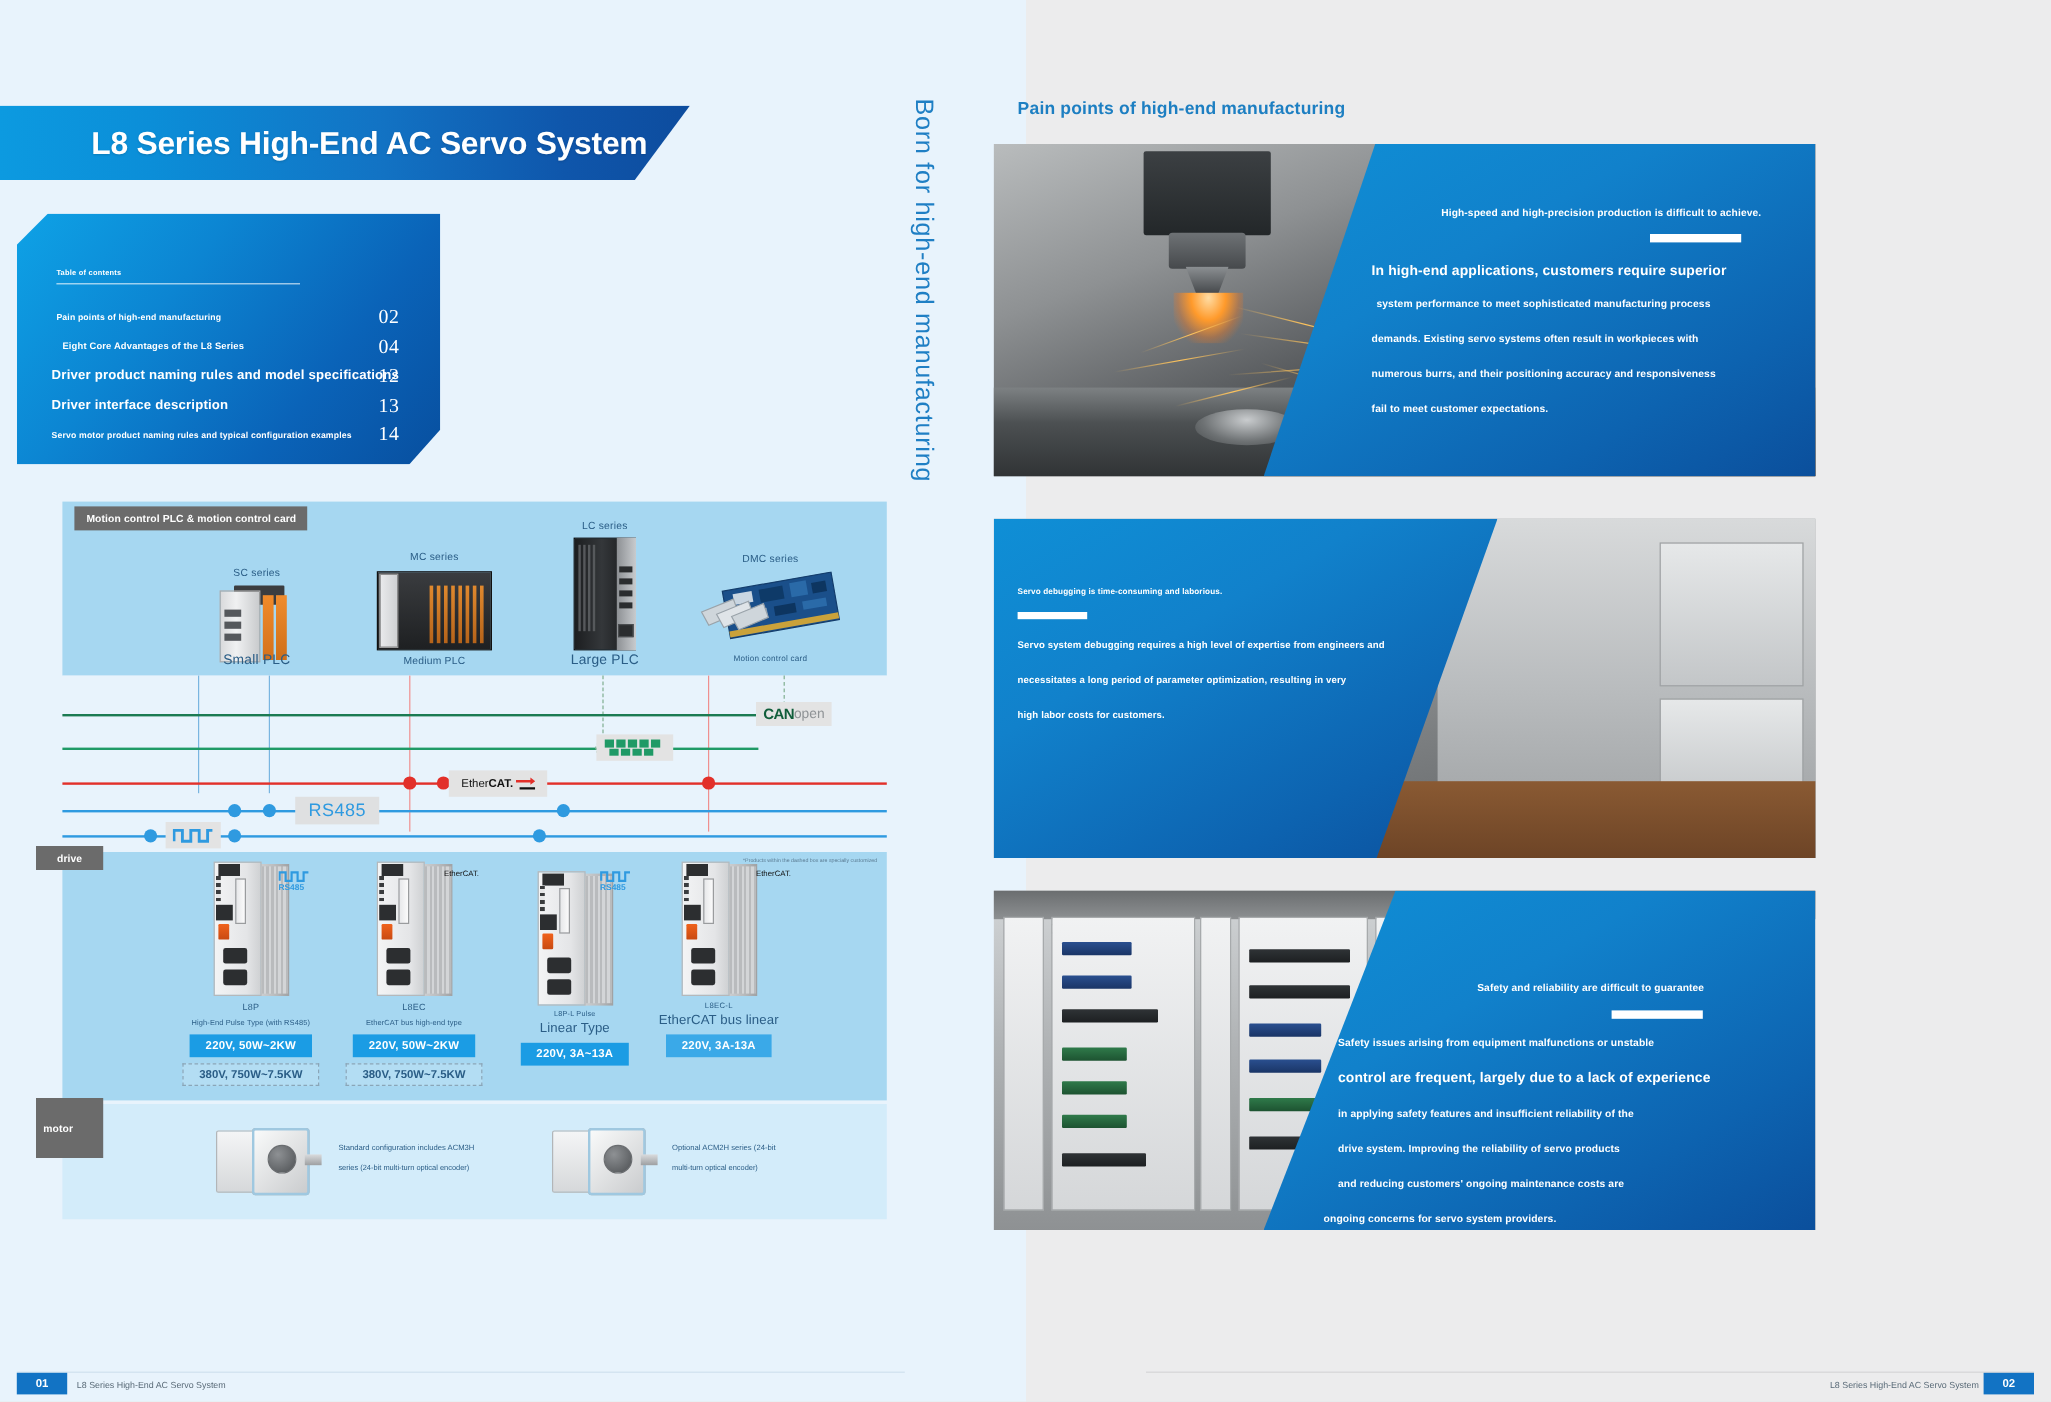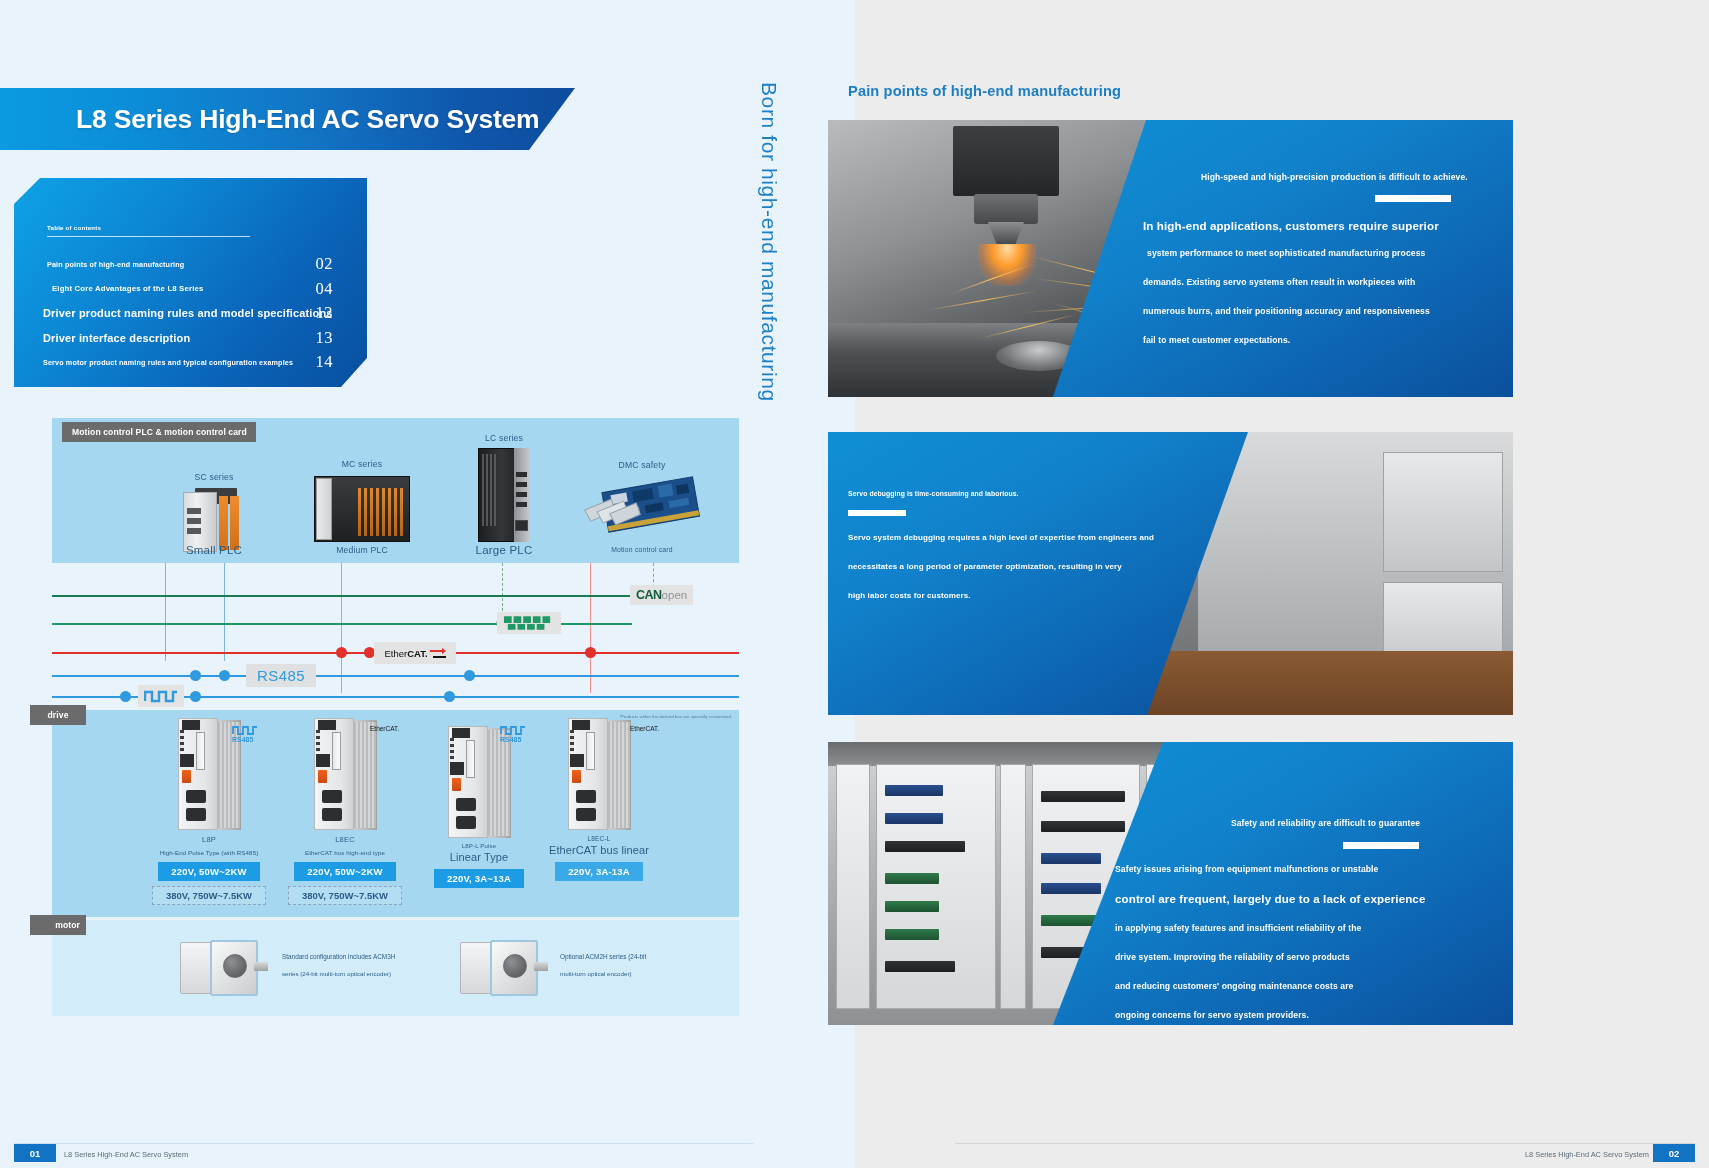--- a/index.html
+++ b/index.html
@@ -83,21 +83,21 @@
     position: absolute; left: 0; top: 0; width: 687px; height: 145px;
     background: #a6d7f1;
   }
   .band-tag {
     position: absolute; background: #6b6b6b; color: #ffffff;
     font-size: 8.6px; font-weight: bold; padding: 5px 9px 5px 10px;
     white-space: nowrap; letter-spacing: 0.1px;
   }
   .tag-plc { left: 10px; top: 4px; }
   .tag-drive { left: -22px; top: 287px; width: 56px; text-align: center; padding: 5px 6px; }
-  .tag-motor { left: -22px; top: 497px; width: 56px; text-align: right; padding: 5px 6px; }
+  .tag-motor { left: -22px; top: 497px; width: 56px; text-align: left; padding: 20px 6px; }
 
   .plc-item { position: absolute; text-align: center; }
   .plc-caption-top {
     color: #2a5d86; font-size: 8.6px; white-space: nowrap;
     letter-spacing: 0.2px;
   }
   .plc-caption-bottom {
     color: #2a5d86; white-space: nowrap; letter-spacing: 0.2px;
   }
 
@@ -372,21 +372,21 @@
           <div class="usb" style="top:24px;"></div>
             <div class="usb" style="top:34px;"></div>
           <div class="usb" style="top:44px;"></div>
             <div class="usb" style="top:54px;"></div>
           <div class="eth"></div>
         </div>
       </div>
       <div class="plc-caption-bottom" style="position:absolute; left:352px; top:126px; width:200px; text-align:center; font-size:11.5px;">Large PLC</div>
 
       <div class="plc-item" style="left:490px; top:42px; width:200px;">
-        <div class="plc-caption-top">DMC safety</div>
+        <div class="plc-caption-top">DMC series</div>
         <div class="dev-img dev-dmc" style="margin-top:6px;">
           <svg width="118" height="62" viewBox="0 0 118 62">
             <g transform="rotate(-10 59 31)">
               <rect x="22" y="10" width="92" height="40" fill="#1a4f8a"></rect>
               <rect x="22" y="10" width="92" height="40" fill="none" stroke="#133c6b"></rect>
               <rect x="30" y="14" width="16" height="9" fill="#c9d6e2"></rect>
               <rect x="52" y="14" width="20" height="11" fill="#0e3a68"></rect>
               <rect x="78" y="13" width="14" height="12" fill="#2a6aa8"></rect>
               <rect x="96" y="16" width="12" height="9" fill="#0d3560"></rect>
               <rect x="34" y="30" width="22" height="7" fill="#7f99b3"></rect>
@@ -684,21 +684,21 @@
       <div class="cabcol" style="left:318px; width:30px;"></div>
     </div>
     <div class="panel-blue" style="width:460px; clip-path: polygon(110px 0, 100% 0, 100% 100%, 0 100%);">
       <div class="panel-text pt-head" style="left:178px; top:76px;">Safety and reliability are difficult to guarantee</div>
       <div class="panel-text pt-bar" style="left:290px; top:100px;"></div>
       <div class="panel-text pt-line" style="left:62px; top:122px;">Safety issues arising from equipment malfunctions or unstable</div>
       <div class="panel-text pt-line em" style="left:62px; top:150px;">control are frequent, largely due to a lack of experience</div>
       <div class="panel-text pt-line" style="left:62px; top:181px;">in applying safety features and insufficient reliability of the</div>
       <div class="panel-text pt-line" style="left:62px; top:210px;">drive system. Improving the reliability of servo products</div>
       <div class="panel-text pt-line" style="left:62px; top:239px;">and reducing customers' ongoing maintenance costs are</div>
-      <div class="panel-text pt-line" style="left:62px; top:268px;">ongoing concerns for servo system providers.</div>
+      <div class="panel-text pt-line" style="left:50px; top:268px;">ongoing concerns for servo system providers.</div>
     </div>
   </div>
 
   <div class="footer-right">
     <div class="foot-rule-r"></div>
     <div class="foot-text-r">L8 Series High-End AC Servo System</div>
     <div class="foot-num-r">02</div>
   </div>
 
 </div>

